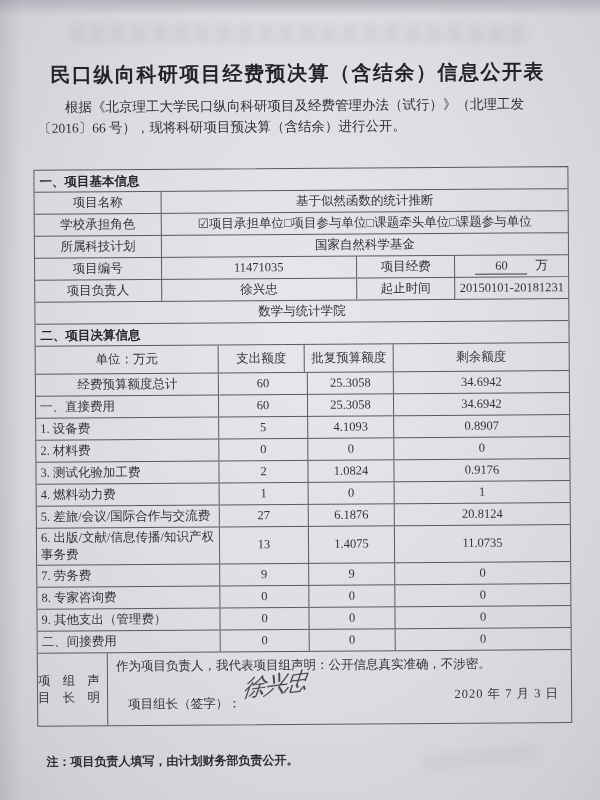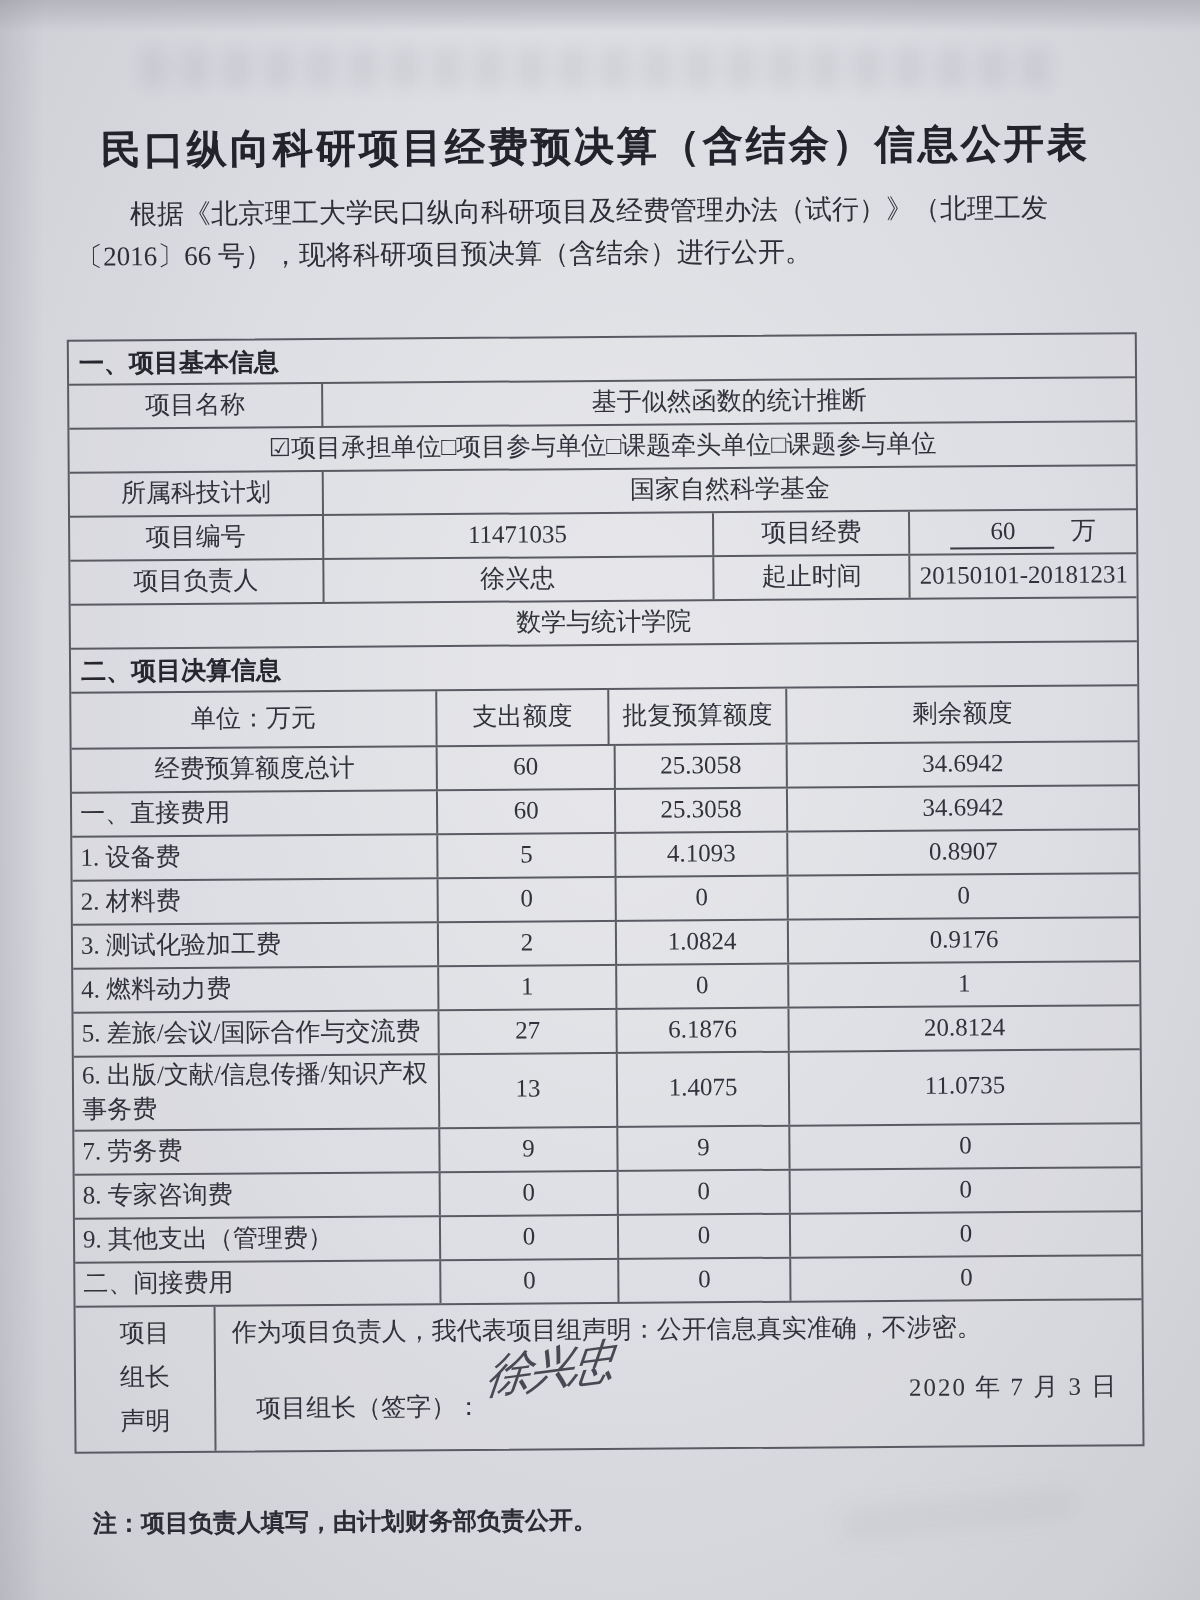--- a/index.html
+++ b/index.html
@@ -84,21 +84,21 @@
   .b0 { width: 183px; }
   .b1 { width: 89px; }
   .b2 { width: 86px; }
   .b3 { flex: 1; }
   .b-lab { justify-content: flex-start; text-align: left; padding-left: 4px; line-height: 1.35; }
   #budget-rows > div:first-of-type .b-lab { justify-content: center; text-align: center; }
   
   .decl { display: flex; min-height: 72px; }
   .decl-side {
     width: 70px; border-right: 1px solid #5a5a63;
-    display: flex; flex-direction: column; justify-content: center; align-items: center;
+    display: flex; justify-content: center; align-items: center;
     gap: 5px; box-sizing: border-box;
   }
   .decl-main { flex: 1; position: relative; padding: 4px 8px; box-sizing: border-box; }
   .decl-statement { margin-top: 1px; }
   .decl-sign-label { position: absolute; left: 20px; bottom: 12px; font-family: Liberation Mono, monospace; }
   .signature {
     position: absolute; left: 135px; bottom: 24px;
     font-size: 23px; color: #3a3a46;
     font-style: italic;
     transform: rotate(-7deg) skewX(-14deg);
@@ -132,20 +132,21 @@
     <div class="tbl">
 
       <div class="sec-header">一、项目基本信息</div>
 
       <div class="row">
         <div class="cell c-label">项目名称</div>
         <div class="cell c-value">基于似然函数的统计推断</div>
       </div>
 
       <div class="row">
+        <div class="cell c-label">学校承担角色</div>
         <div class="cell c-value">☑项目承担单位□项目参与单位□课题牵头单位□课题参与单位</div>
       </div>
 
       <div class="row">
         <div class="cell c-label">所属科技计划</div>
         <div class="cell c-value">国家自然科学基金</div>
       </div>
 
       <div class="row">
         <div class="cell c-label">项目编号</div>

